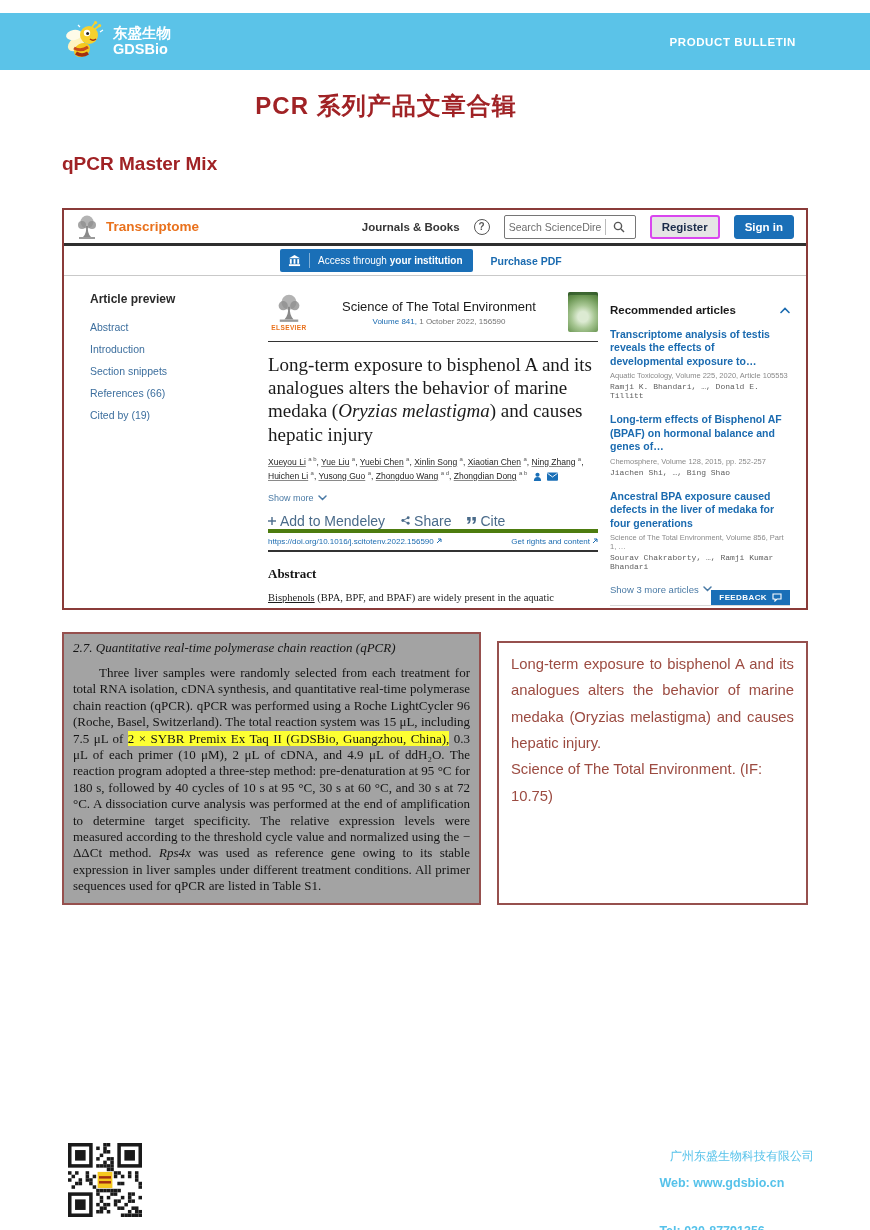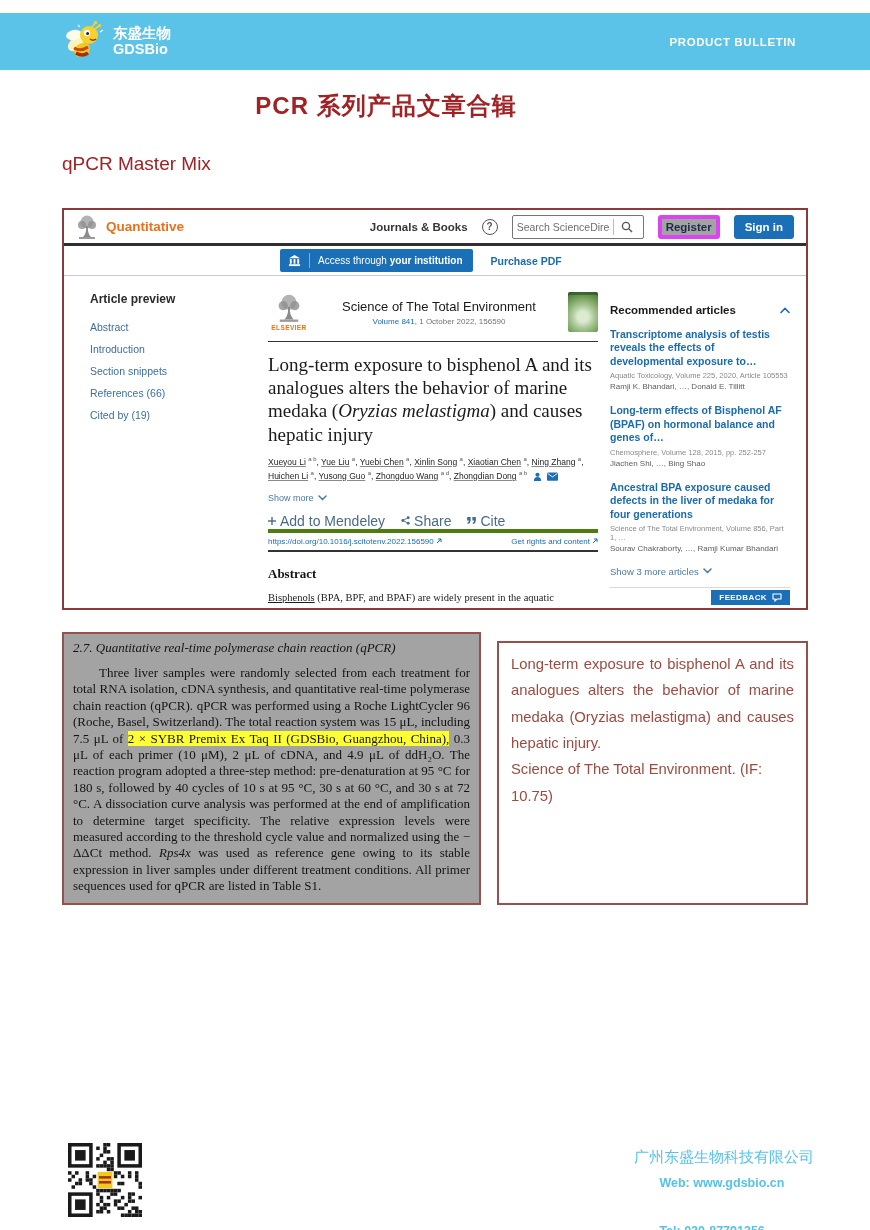--- a/index.html
+++ b/index.html
@@ -7,36 +7,36 @@
   .page { position:relative; width:870px; height:1230px; background:#fff; overflow:hidden; }
 
   
   .topbar { position:absolute; left:0; top:13px; width:870px; height:57px; background:#5bc3e8; display:flex; align-items:center; }
   .brand { display:flex; align-items:center; gap:7px; margin-left:64px; }
   .brand-text { color:#fff; font-weight:bold; line-height:1.1; font-size:14.5px; }
   .bulletin { margin-left:auto; margin-right:74px; color:#fff; font-size:11.5px; font-weight:bold; letter-spacing:.6px; }
 
   
   .doc-title { position:absolute; left:0; top:90px; width:772px; text-align:center; color:#a02225; font-size:24px; font-weight:bold; letter-spacing:1px; }
-  .section-heading { position:absolute; left:62px; top:153px; color:#a02225; font-size:19px; font-weight:normal; }
+  .section-heading { position:absolute; left:62px; top:153px; color:#a02225; font-size:19px; font-weight:bold; }
 
   
   .sd-shot { position:absolute; left:62px; top:208px; width:746px; height:402px; background:#fff; border:2px solid #8a3b39; }
   .sd-header { height:36px; display:flex; align-items:center; padding:0 12px 0 12px; border-bottom:3px solid #2f2f2f; }
   .sd-brand { display:flex; align-items:center; gap:8px; }
   .sd-brand-name { color:#e9711c; font-size:13.5px; font-weight:600; }
   .sd-nav { margin-left:auto; display:flex; align-items:center; gap:14px; }
   .sd-nav-link { font-size:11.5px; color:#363636; font-weight:600; }
   .help-circle { width:16px; height:16px; border:1.5px solid #555; border-radius:50%; color:#555; font-size:10px; display:flex; align-items:center; justify-content:center; font-weight:bold; }
   .searchbox { display:flex; align-items:center; width:132px; height:24px; border:1px solid #767676; border-radius:2px; background:#fff; }
   .searchbox input { border:0; outline:0; width:100px; height:20px; font-size:10.5px; padding:0 4px; color:#333; font-family:inherit; }
   .searchbox input::placeholder { color:#6e6e6e; }
   .search-div { width:1px; height:16px; background:#bbb; }
   .search-btn { width:26px; display:flex; align-items:center; justify-content:center; background:none; border:0; }
-  .btn-register { height:24px; padding:0 4px; background:#a3a3a3; border:4px solid #d946ef; border-radius:3px; font-size:11.5px; font-weight:600; color:#1a2b4a; display:flex; align-items:center; }
+  .btn-register { height:24px; padding:0 10px; background:#e5e5e5; border:2px solid #d946ef; border-radius:3px; font-size:11.5px; font-weight:600; color:#1a2b4a; display:flex; align-items:center; }
   .btn-signin { height:24px; padding:0 10px; background:#1a6fb7; border:1px solid #1a6fb7; border-radius:3px; font-size:11.5px; font-weight:600; color:#fff; display:flex; align-items:center; }
 
   .sd-accessbar { height:30px; display:flex; align-items:center; padding-left:216px; border-bottom:1px solid #c9c9c9; gap:18px; }
   .btn-institution { height:23px; display:flex; align-items:center; background:#1a6fb7; border:0; border-radius:2px; color:#fff; font-size:10px; padding:0 10px 0 8px; gap:8px; }
   .inst-div { width:1px; height:15px; background:rgba(255,255,255,.45); }
   .btn-institution b { font-weight:bold; }
   .purchase-link { color:#1b6bb0; font-size:10.5px; font-weight:600; }
 
   .sd-content { display:flex; padding:16px 0 0 26px; height:331px; overflow:hidden; }
   .sd-left { width:178px; }
@@ -68,38 +68,38 @@
   .abs-heading { font-family:"Liberation Serif","DejaVu Serif",serif; font-size:13px; font-weight:bold; color:#141414; margin-top:14px; }
   .abs-text { font-family:"Liberation Serif","DejaVu Serif",serif; font-size:10.5px; line-height:1.5; color:#1c1c1c; margin-top:8px; }
   .abs-text .abs-link { text-decoration:underline; }
 
   .sd-right { width:180px; margin-left:12px;margin-top:12px; }
   .rec-head { display:flex; align-items:center; justify-content:space-between; margin-bottom:12px; }
   .rec-title { font-size:11.5px; font-weight:bold; color:#1a1a1a; }
   .rec-item { margin-bottom:13px; }
   .rec-item-title { font-size:10.5px; font-weight:600; color:#1b6bb0; line-height:1.28; }
   .rec-item-meta { font-size:7.5px; color:#8a8a8a; margin-top:3px; }
-  .rec-item-authors { font-size:8px; color:#5e5e5e; margin-top:2px; }
+  .rec-item-authors { font-size:8px; color:#5e5e5e; margin-top:2px;font-family:Liberation Mono, monospace; }
   .rec-more { font-size:9.5px; color:#4a7aa5; display:flex; align-items:center; gap:4px; margin-top:4px; padding-bottom:10px; border-bottom:1px solid #d9d9d9; }
 
   .feedback-btn { position:absolute; right:16px; bottom:3px; background:#1a6fb7; border:0; color:#fff; font-size:8px; font-weight:bold; letter-spacing:.4px; padding:3px 8px; display:flex; align-items:center; gap:5px; }
 
   
   .methods-box { position:absolute; left:62px; top:632px; width:419px; height:273px; border:2px solid #96504e; background:#a3a3a3; padding:6px 9px; font-family:"Liberation Serif","DejaVu Serif",serif; color:#141414; }
   .methods-heading { font-size:13px; font-style:italic; font-weight:500; }
   .methods-para { margin-top:9px; font-size:13px; line-height:16.4px; text-align:justify; text-indent:26px; }
   .hl { background:#fdff32; }
   .gene { font-style:italic; }
 
   .summary-box { position:absolute; left:497px; top:641px; width:311px; height:264px; border:2px solid #96504e; background:#fff; padding:8px 12px; color:#9c4b41; font-size:14.8px; line-height:1.78; }
   .summary-box .sum-title { text-align:justify; }
 
   
   .qr { position:absolute; left:68px; top:1143px; width:74px; height:74px; }
-  .footer-company { position:absolute; right:56px; top:1148px; color:#56c2ea; font-size:15px; text-align:right; }
+  .footer-company { position:absolute; right:56px; top:1148px; color:#56c2ea; font-size:12px; text-align:right; }
   .footer-contacts { position:absolute; right:56px; top:1176px; display:flex; gap:34px; color:#56c2ea; font-size:12.5px; font-weight:bold;flex-direction:column; }
 
   svg { display:block; }
 </style>
 </head>
 <body>
 
 <div class="page">
 
   <header class="topbar">
@@ -138,21 +138,21 @@
       <div class="sd-brand">
         <span>
           <svg width="22" height="26" viewBox="0 0 22 26">
             <circle cx="11" cy="8" r="6.5" fill="#9a9a9a" opacity=".75"></circle>
             <circle cx="6" cy="11" r="4" fill="#8e8e8e" opacity=".8"></circle>
             <circle cx="16" cy="11" r="4" fill="#8e8e8e" opacity=".8"></circle>
             <path d="M10 12 q1 7 -3 11 h8 q-4 -4 -3 -11 z" fill="#8a8a8a"></path>
             <rect x="3" y="23" width="16" height="2" fill="#9a9a9a"></rect>
           </svg>
         </span>
-        <span class="sd-brand-name">Quantitative</span>
+        <span class="sd-brand-name">Transcriptome</span>
       </div>
       <div class="sd-nav">
         <a class="sd-nav-link">Journals &amp; Books</a>
         <span class="help-circle">?</span>
         <div class="searchbox">
           <input type="text" placeholder="Search ScienceDirect" style="">
           <span class="search-div"></span>
           <button class="search-btn">
             <svg width="12" height="12" viewBox="0 0 12 12">
                 <circle cx="5" cy="5" r="3.6" fill="none" stroke="#555" stroke-width="1.4"></circle>

